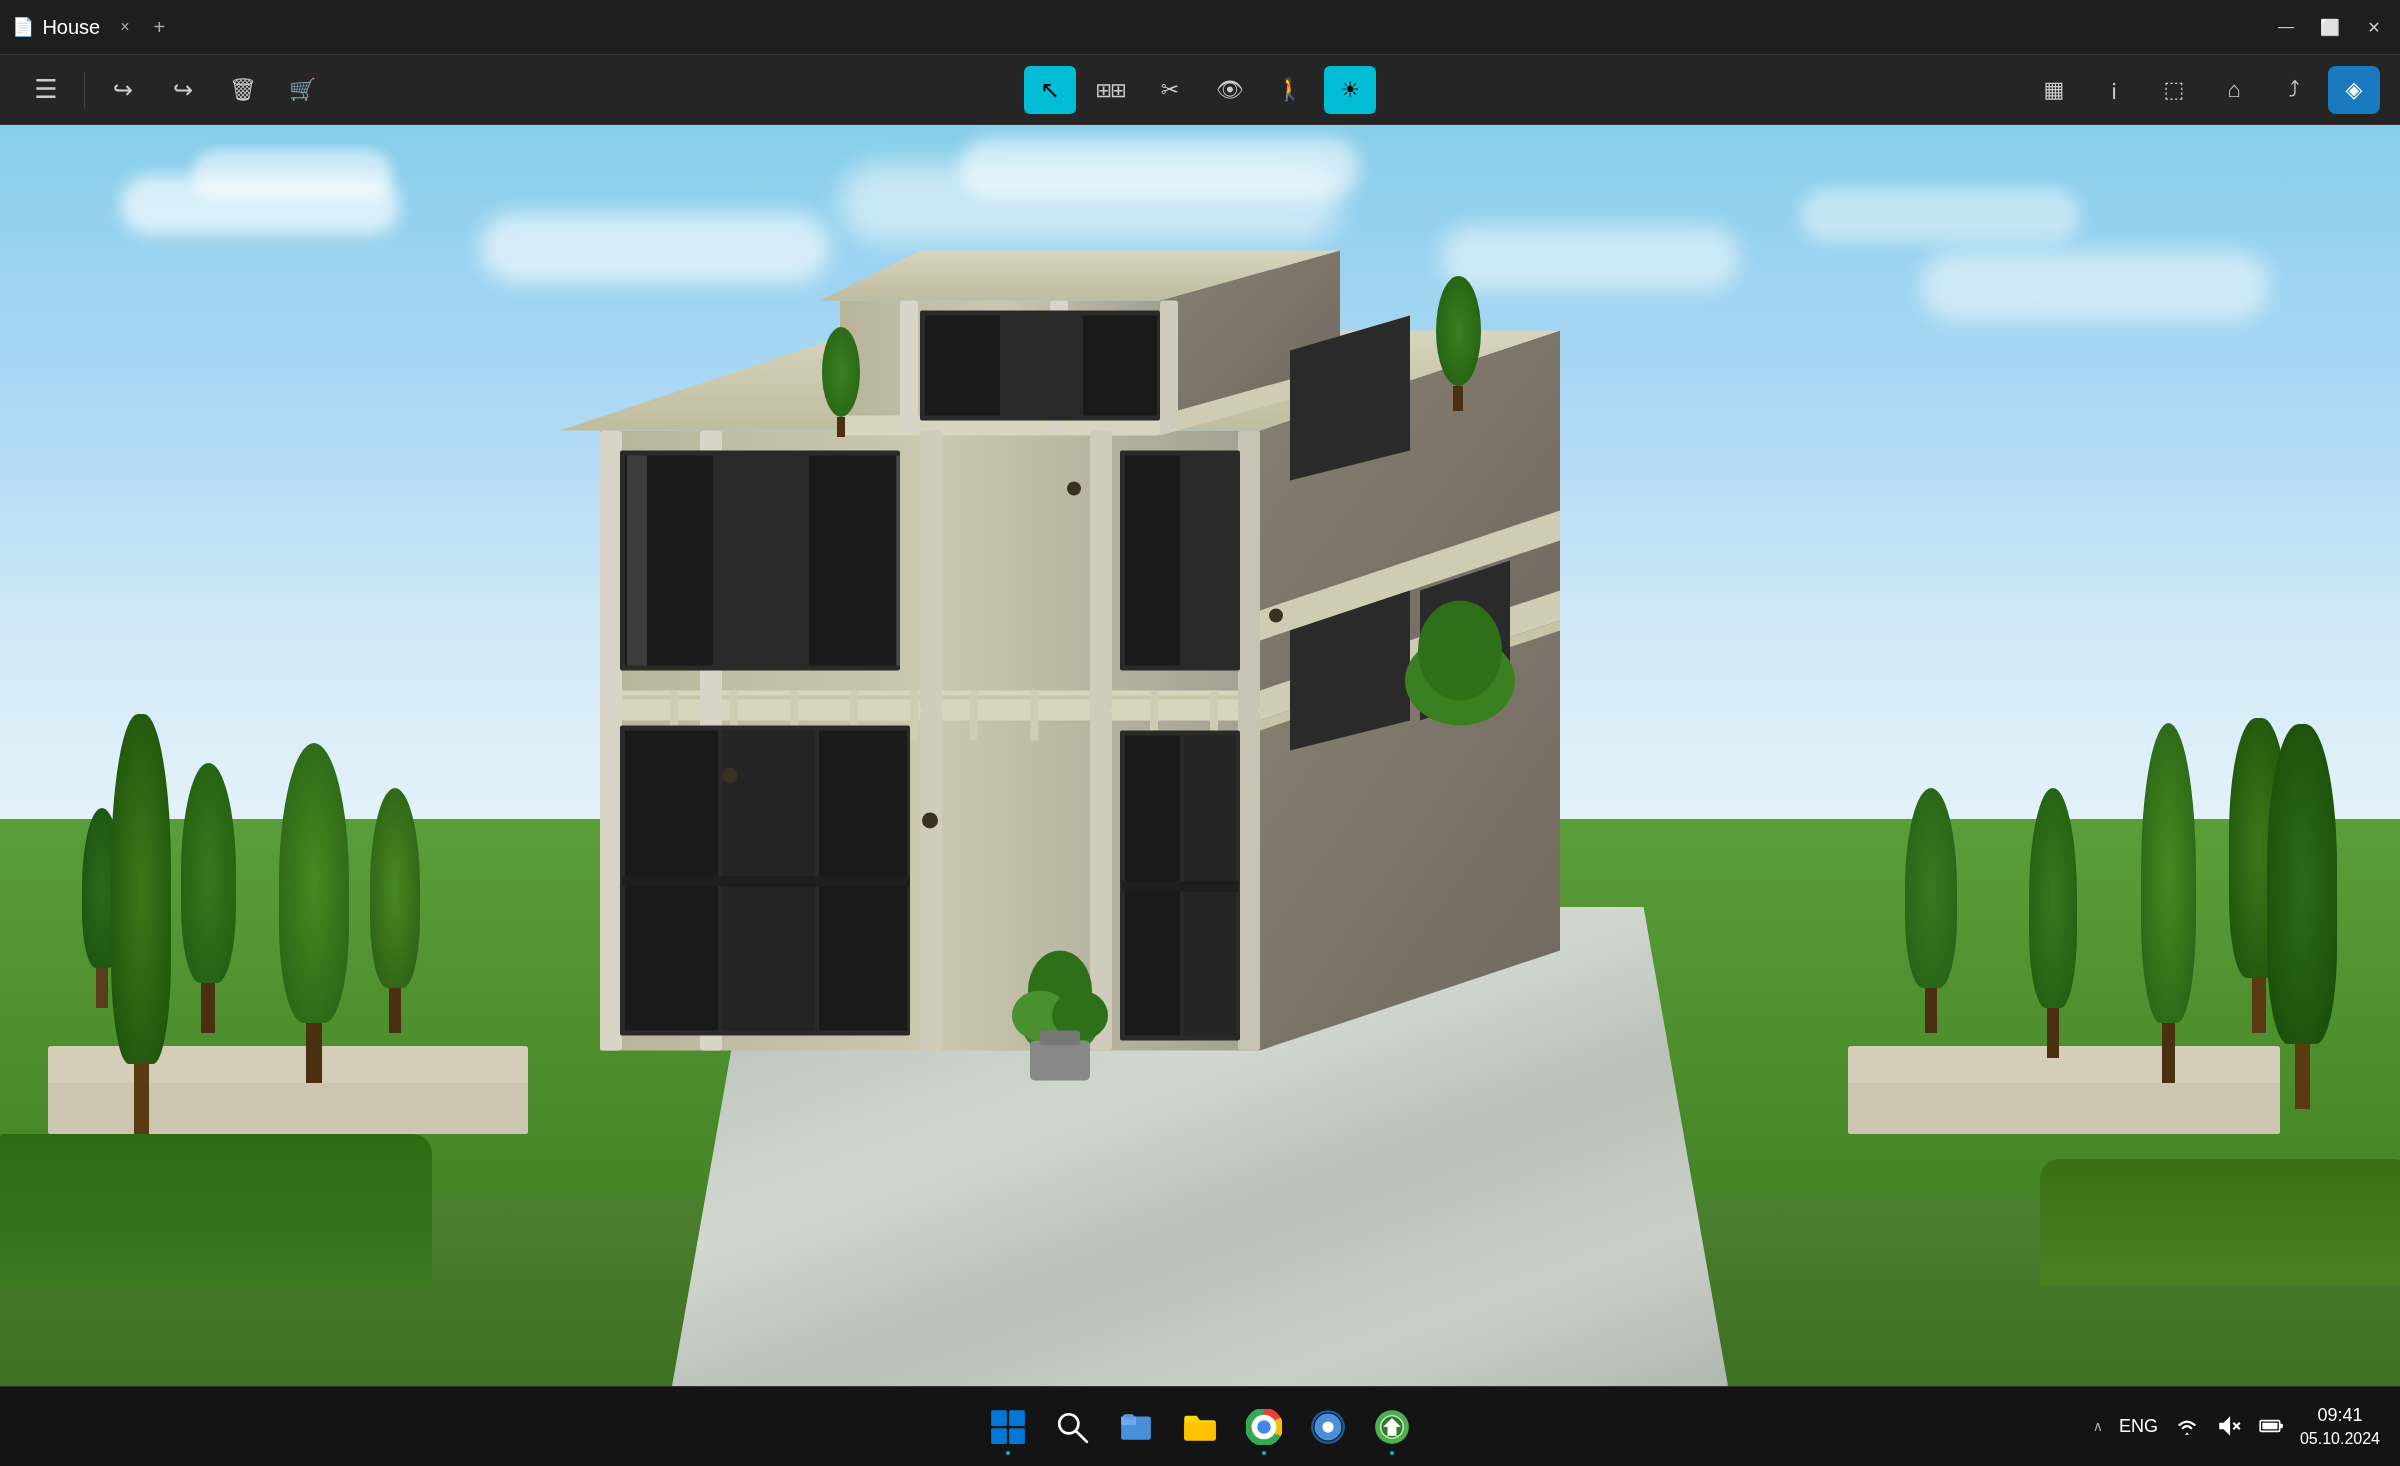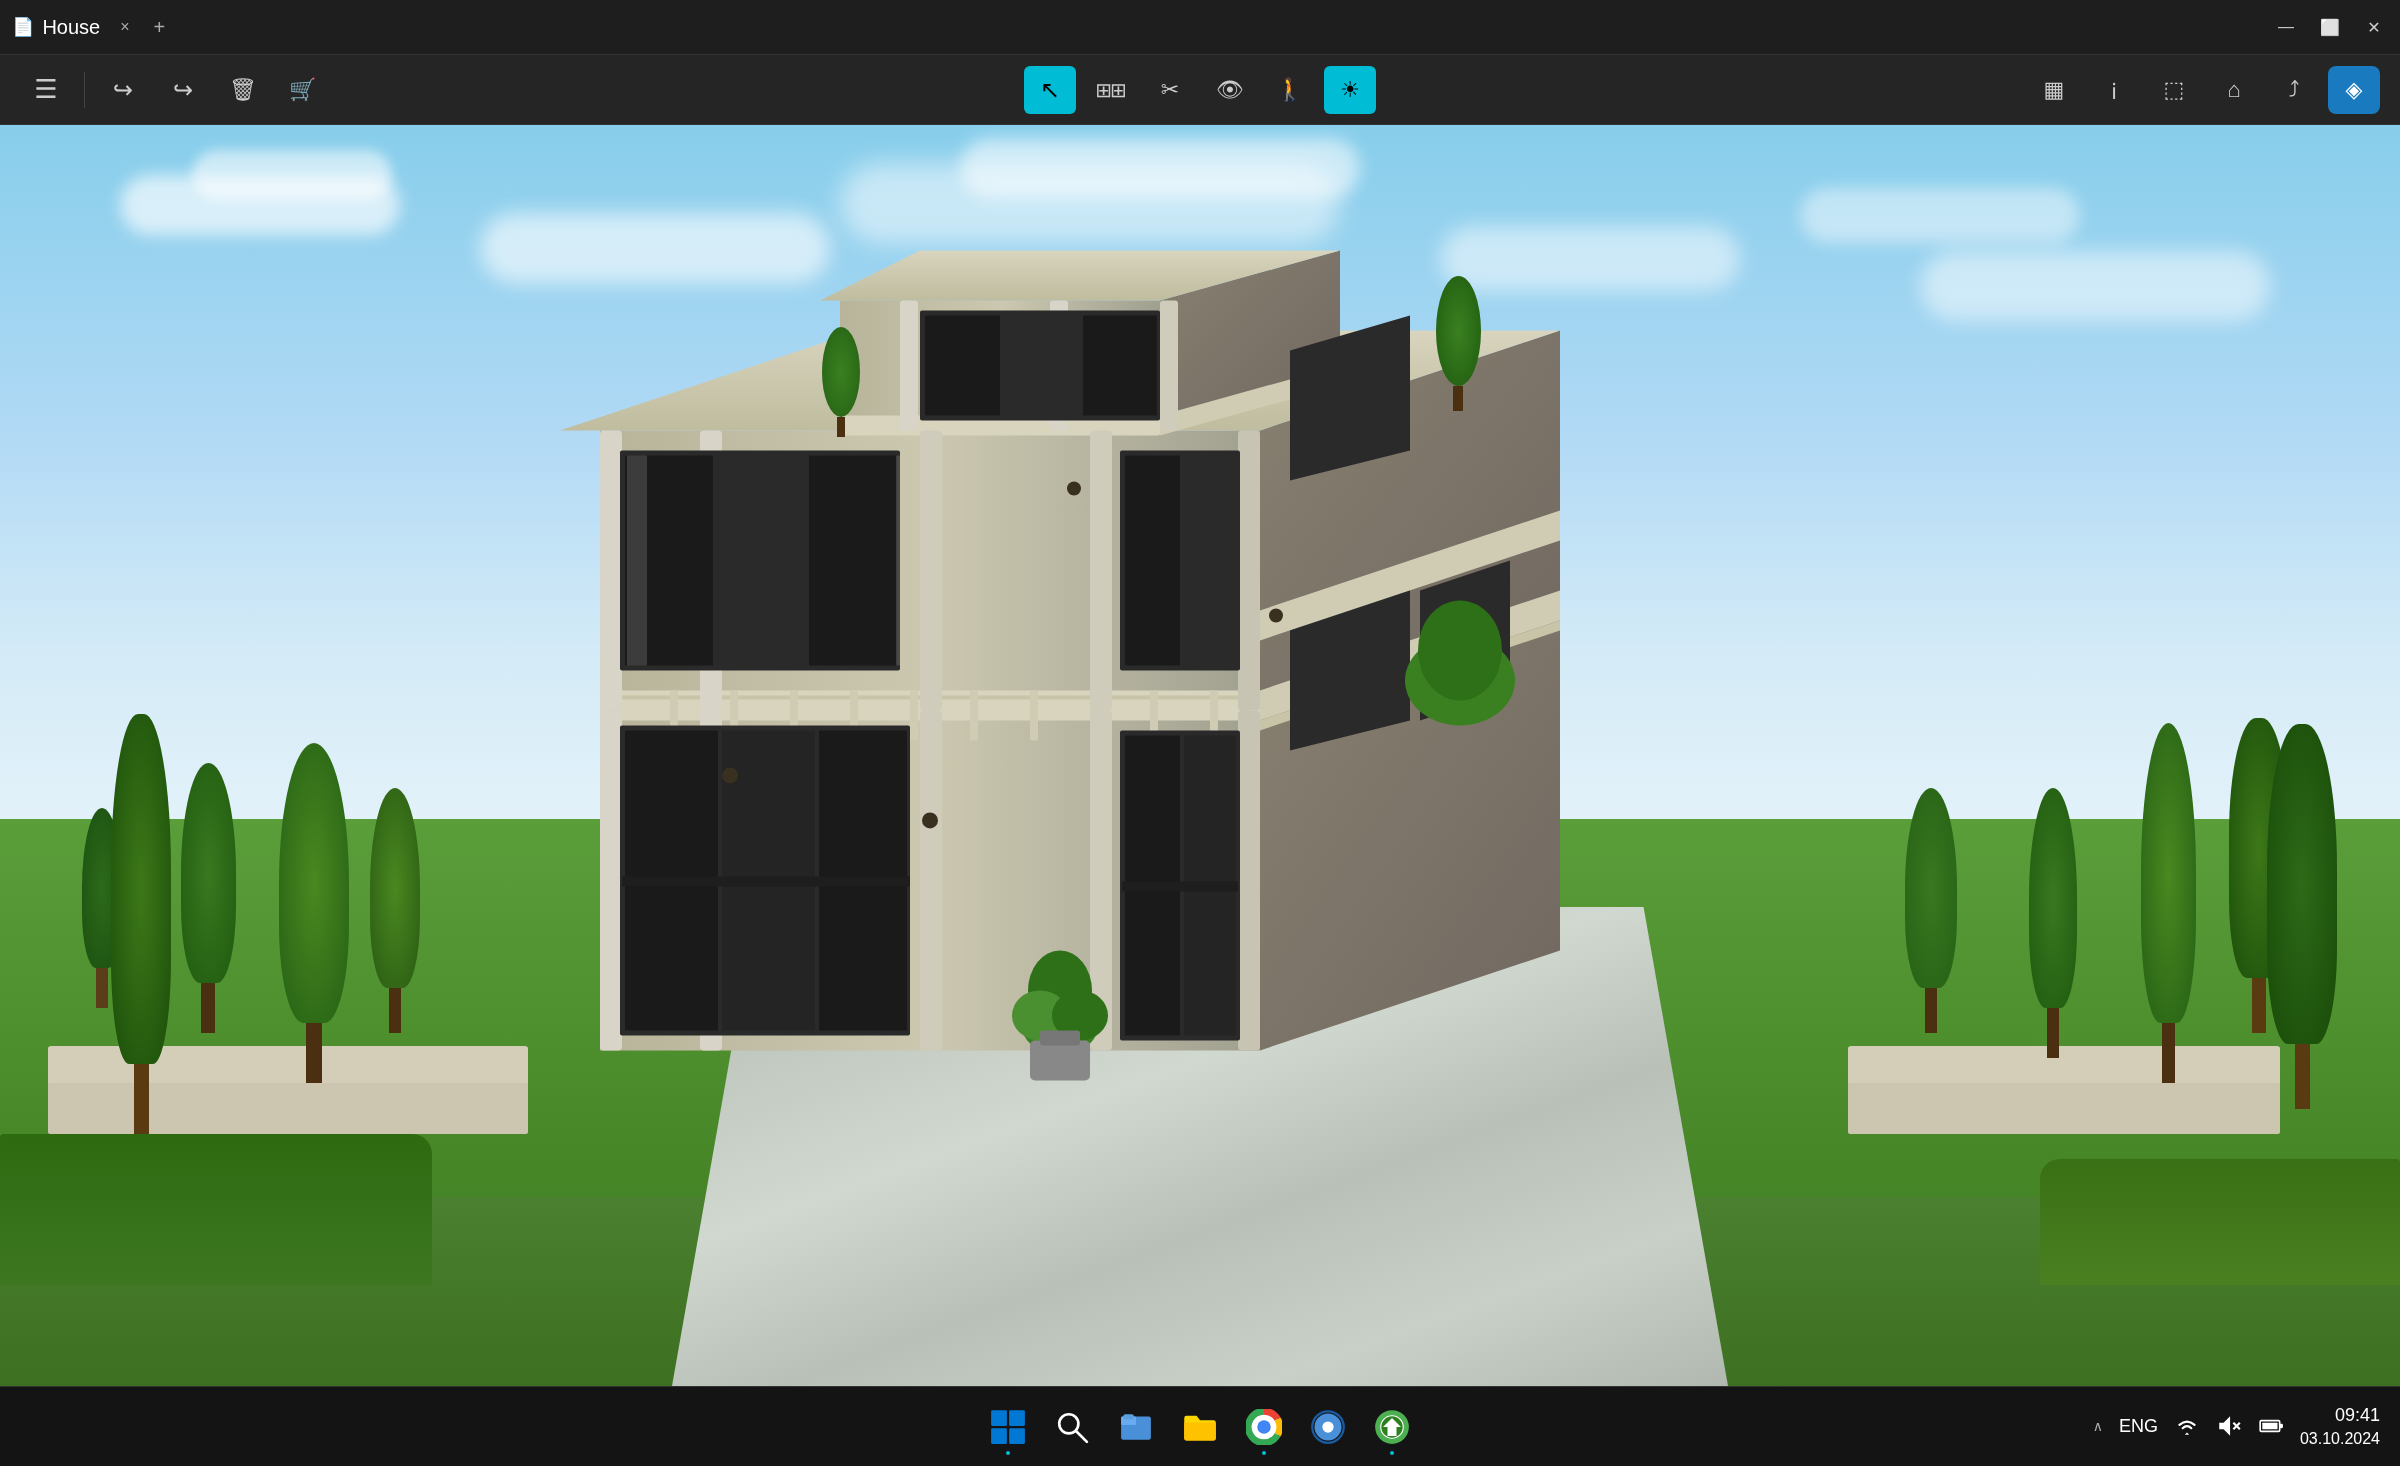--- a/index.html
+++ b/index.html
@@ -192,21 +192,21 @@
     .taskbar-right {
       position: absolute;
       right: 20px;
       display: flex;
       align-items: center;
       gap: 16px;
       color: #fff;
       font-size: 16px;
     }
     .taskbar-time {
-      text-align: right;
+      text-align: center;
       line-height: 1.4;
     }
     .taskbar-time .time { font-size: 18px; font-weight: 400; }
     .taskbar-time .date { font-size: 16px; }
   </style>
 </head>
 <body>
 
 <div class="title-bar">
   <div class="title-bar-left">
@@ -554,16 +554,16 @@
       <line x1="16" y1="9" x2="22" y2="15" stroke="#fff" stroke-width="2"></line>
       <line x1="22" y1="9" x2="16" y2="15" stroke="#fff" stroke-width="2"></line>
     </svg>
     <svg width="26" height="26" viewBox="0 0 24 24">
       <rect x="2" y="7" width="18" height="10" fill="none" stroke="#fff" stroke-width="1.5" rx="1"></rect>
       <rect x="20" y="10" width="3" height="4" fill="#fff" rx="1"></rect>
       <rect x="4" y="9" width="14" height="6" fill="#fff" rx="0.5"></rect>
     </svg>
     <div class="taskbar-time">
       <div class="time">09:41</div>
-      <div class="date">03.10.2024</div>
+      <div class="date">05.10.2024</div>
     </div>
   </div>
 </div>
 
 </body></html>

